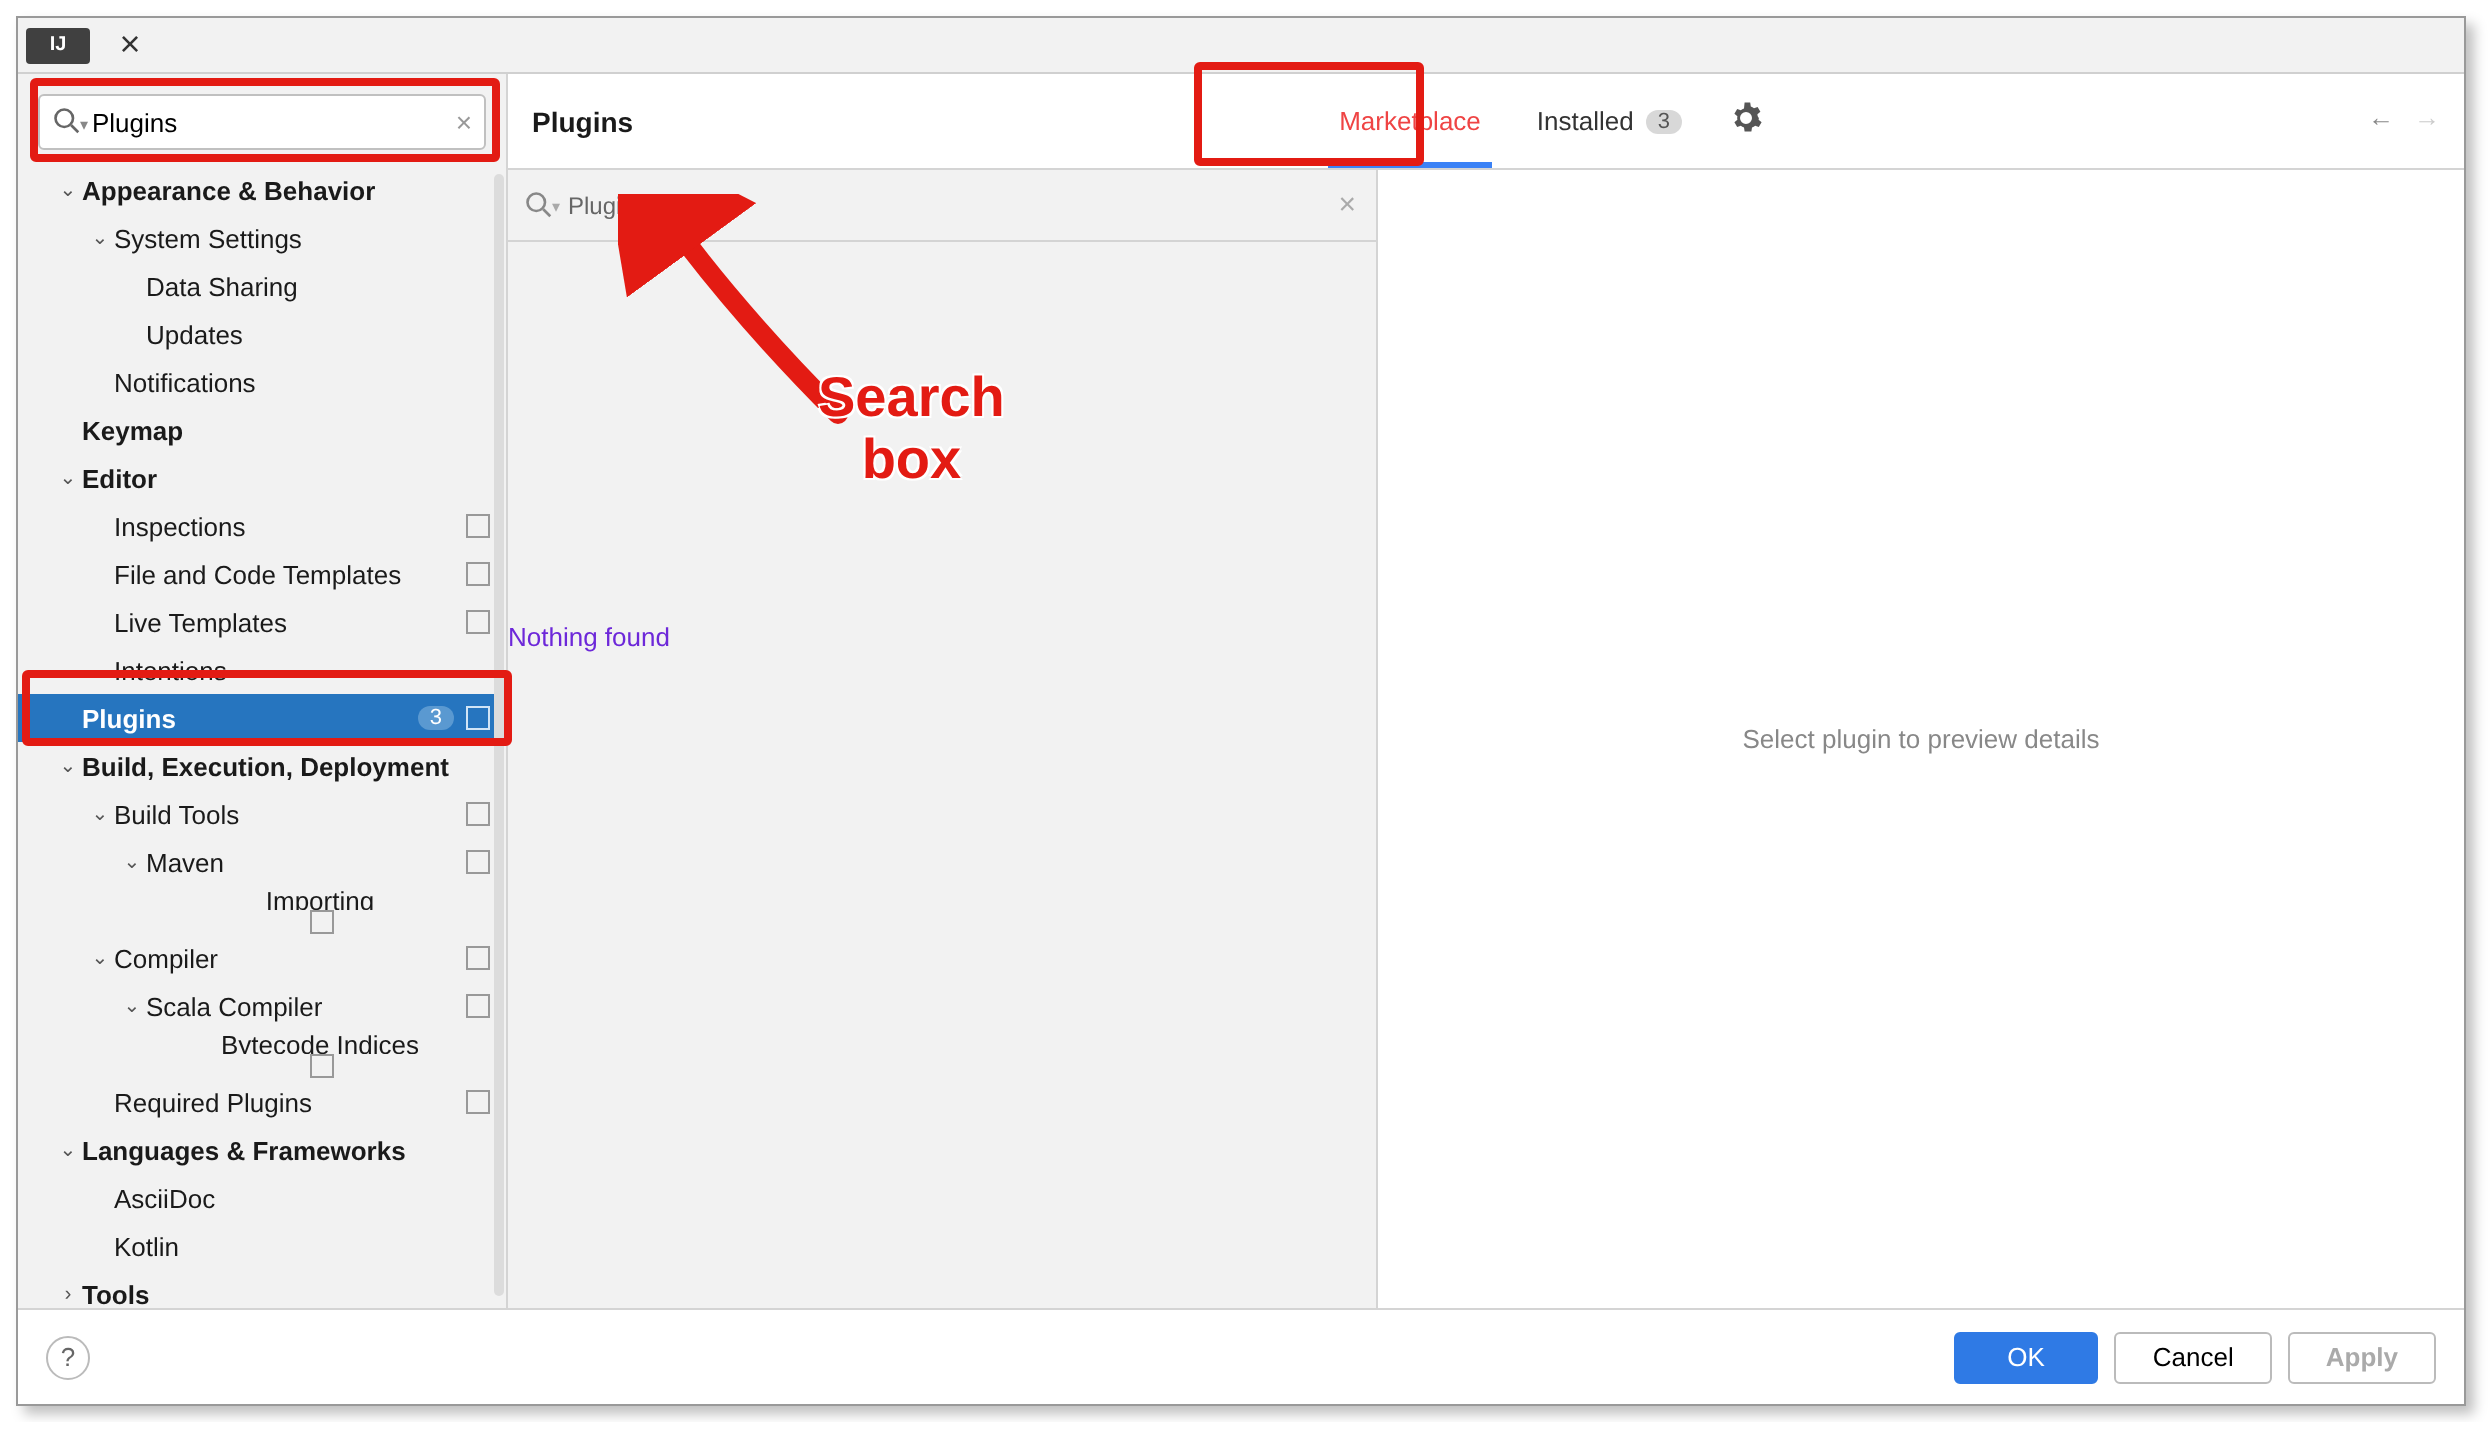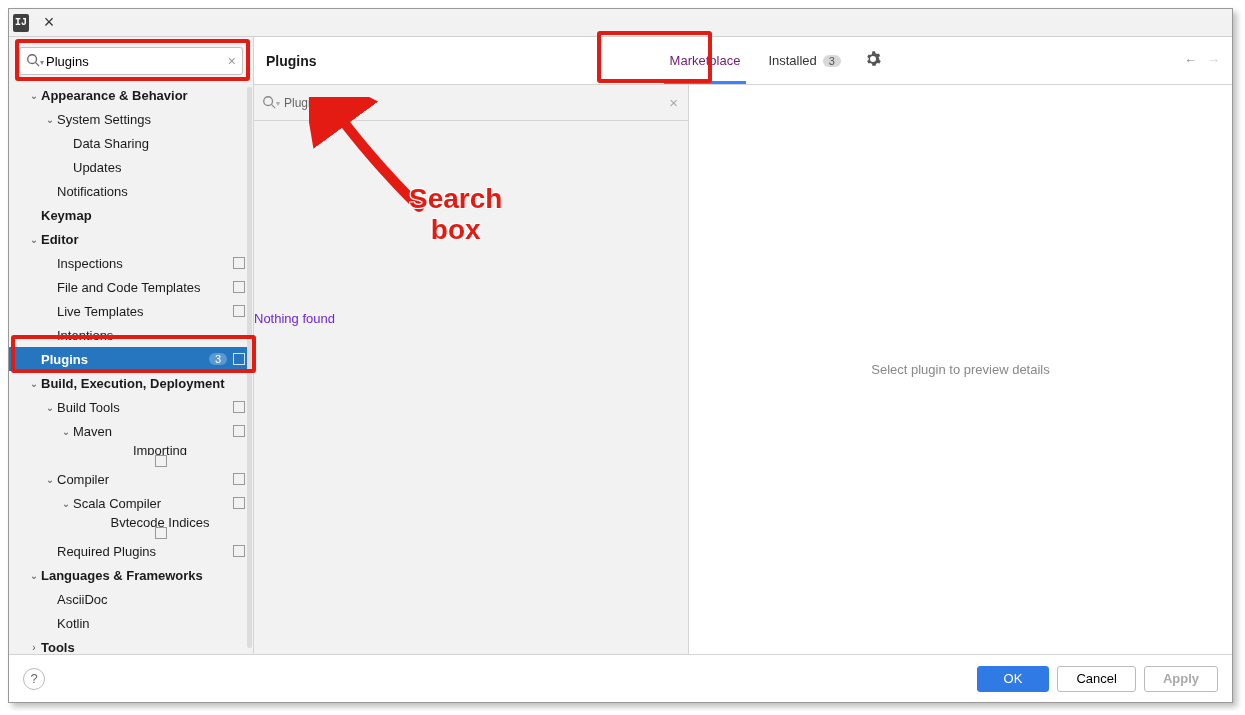--- a/index.html
+++ b/index.html
@@ -1,19 +1,19 @@
 <!DOCTYPE html>
 <html><head>
 <meta charset="utf-8">
 <style>
   * { box-sizing: border-box; margin: 0; padding: 0; }
   body { font-family: -apple-system, BlinkMacSystemFont, "Segoe UI", Arial, sans-serif; font-size: 13px; color: #1a1a1a; background: #fff; }
   .window { width: 1225px; height: 695px; border: 1px solid #999; display: flex; flex-direction: column; position: relative; margin: 8px; box-shadow: 4px 4px 6px rgba(0,0,0,0.25); }
   .titlebar { height: 28px; background: #f2f2f2; border-bottom: 1px solid #d0d0d0; display: flex; align-items: center; padding: 0 6px 0 4px; }
-  .titlebar .app-icon { width: 16px; height: 18px; background: #404040; color: #fff; display:flex; align-items:center; justify-content:center; font-size:10px; font-weight:bold; border-radius:2px; margin-right:8px;font-family:Liberation Mono, monospace;}
+  .titlebar .app-icon { width: 32px; height: 18px; background: #404040; color: #fff; display:flex; align-items:center; justify-content:center; font-size:10px; font-weight:bold; border-radius:2px; margin-right:8px;}
   .titlebar .title { flex: 1; font-size: 12px; color: #222; }
   .titlebar .close { width: 24px; text-align: center; cursor: pointer; font-size: 18px; color:#333; }
   .body { flex: 1; display: flex; min-height: 0; }
   .sidebar { width: 245px; background: #f2f2f2; border-right: 1px solid #d4d4d4; display:flex; flex-direction:column; position: relative; }
   .side-search-wrap { padding: 10px 10px 8px 10px; }
   .side-search { position: relative; background: #fff; border: 1px solid #c0c0c0; border-radius: 3px; height: 28px; display:flex; align-items:center; padding: 0 24px 0 26px; }
   .side-search input { border: none; outline: none; width: 100%; font-size: 13px; background: transparent; }
   .side-search .mag { position: absolute; left: 6px; top: 5px; width: 16px; height: 16px; color:#666; }
   .side-search .dd { position:absolute; left:20px; top:10px; font-size:8px; color:#888; }
   .side-search .clear-x { position:absolute; right:6px; top:5px; color:#999; font-size:14px; cursor:pointer; }
@@ -32,21 +32,21 @@
   .depth1 { padding-left: 34px; }
   .depth2 { padding-left: 50px; }
   .depth3 { padding-left: 66px; flex-direction: column; }
   .scrollbar-stub { position:absolute; right:1px; top:50px; bottom:6px; width:5px; background:#dcdcdc; border-radius:3px; }
 
   .main { flex:1; display:flex; flex-direction:column; background:#fff; min-width:0; }
   .main-header { height: 48px; border-bottom: 1px solid #d4d4d4; display:flex; align-items:center; padding: 0 12px; position:relative; }
   .main-header .htitle { font-weight:600; font-size:14px; flex: 0 0 auto; }
   .tabs { display:flex; align-items:center; margin: 0 auto; gap: 0; }
   .tab { padding: 0 14px; height: 46px; display:flex; align-items:center; cursor:pointer; color:#333; position:relative; }
-  .tab.active { color:#701a75; }
+  .tab.active { color:#ef4444; }
   .tab.active::after { content:""; position:absolute; left:8px; right:8px; bottom:0; height:3px; background:#3b82f6; }
   .tab .pill { background:#d8d8d8; color:#555; border-radius:8px; padding:0 6px; font-size:11px; margin-left:6px; }
   .gear { margin-left: 10px; cursor:pointer; color:#555; }
   .nav-arrows { position:absolute; right:12px; top:14px; display:flex; gap:10px; color:#888; }
   .nav-arrows span { cursor:pointer; }
   .nav-arrows .dis { color:#ccc; cursor:default; }
 
   .main-split { flex:1; display:flex; min-height:0; }
   .left-pane { width: 435px; border-right:1px solid #d4d4d4; background:#f2f2f2; display:flex; flex-direction:column; }
   .pl-search { position:relative; border-bottom:1px solid #d4d4d4; height: 36px; display:flex; align-items:center; padding: 0 28px 0 30px; background:#f2f2f2; }

